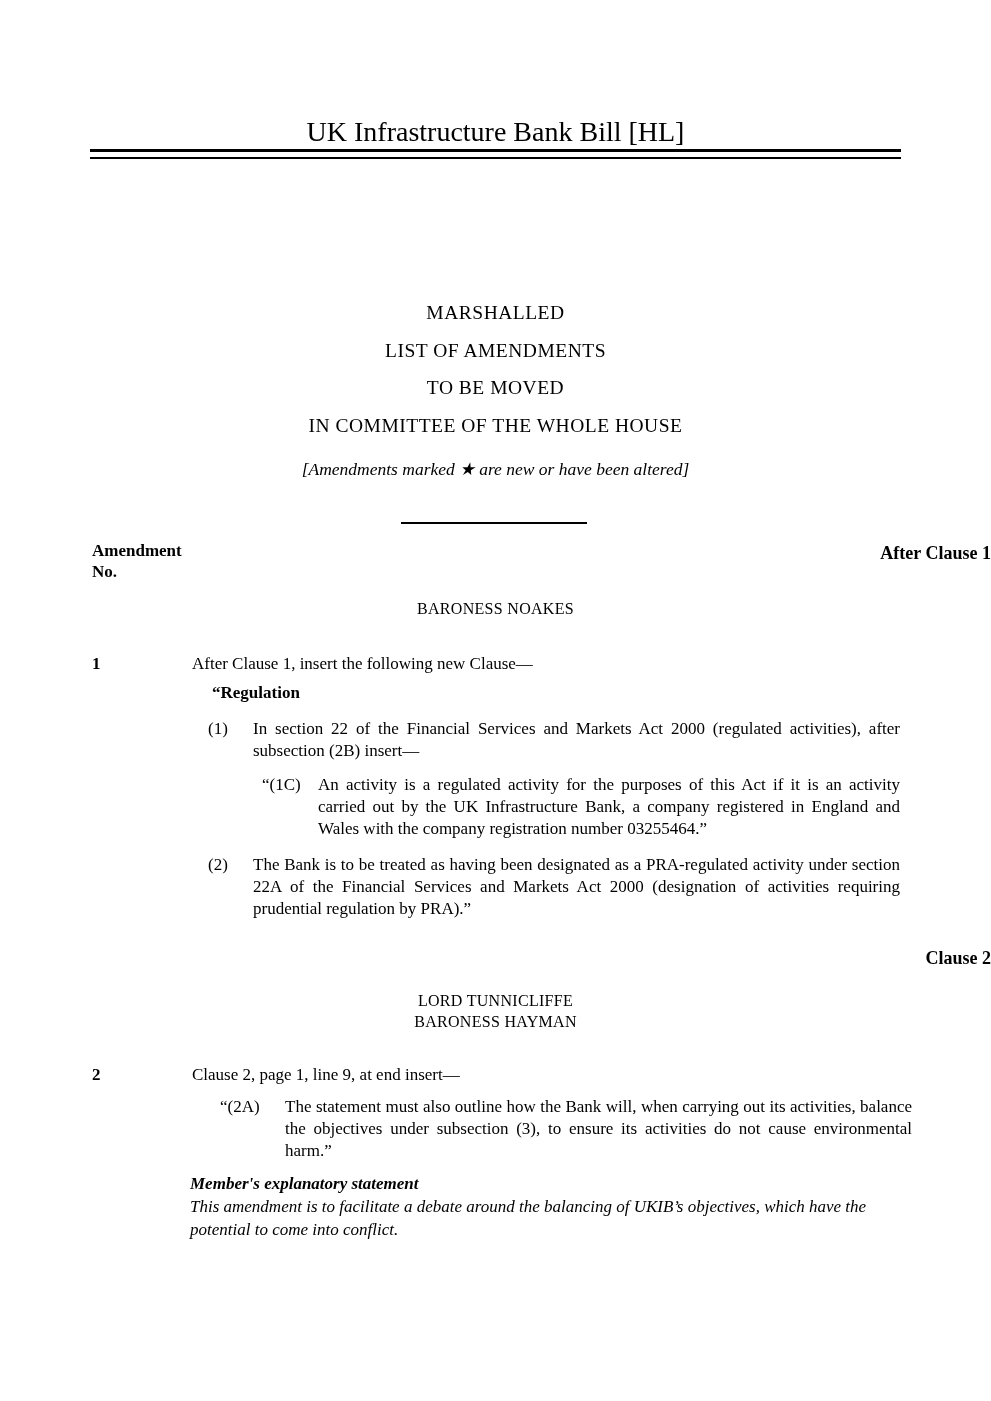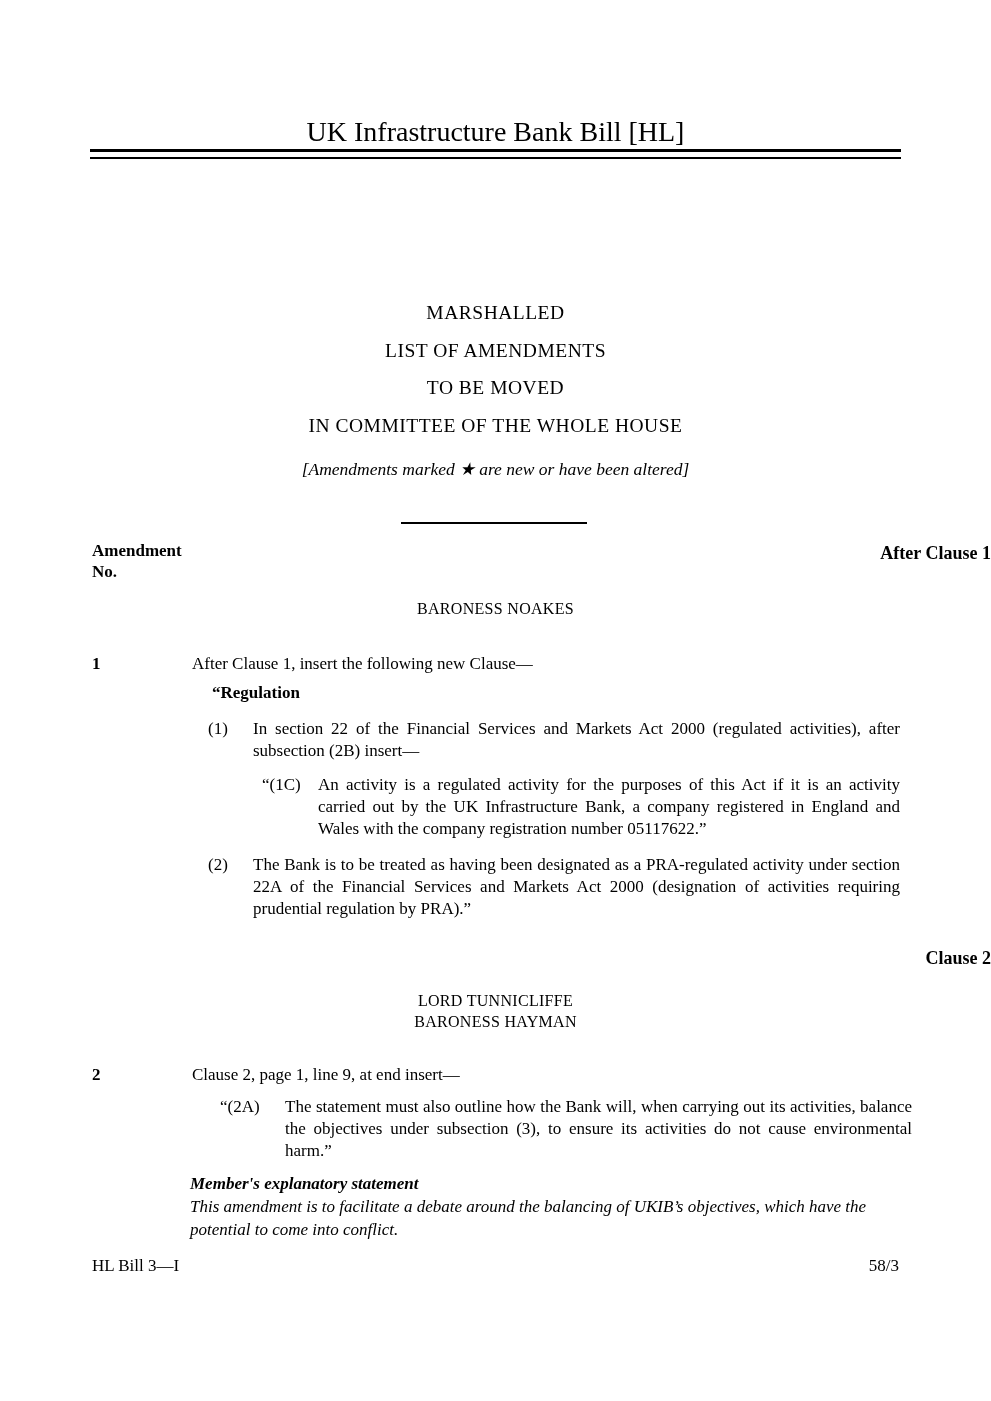--- a/index.html
+++ b/index.html
@@ -193,21 +193,21 @@
 
   <div class="clause-heading" style="top:683px">“Regulation</div>
 
   <div class="item lvl1" style="top:718px">
     <span class="lbl">(1)</span>
     <div class="txt">In section 22 of the Financial Services and Markets Act 2000 (regulated activities), after subsection (2B) insert—</div>
   </div>
 
   <div class="item lvl2" style="top:774px">
     <span class="lbl">“(1C)</span>
-    <div class="txt">An activity is a regulated activity for the purposes of this Act if it is an activity carried out by the UK Infrastructure Bank, a company registered in England and Wales with the company registration number 05117622.”</div>
+    <div class="txt">An activity is a regulated activity for the purposes of this Act if it is an activity carried out by the UK Infrastructure Bank, a company registered in England and Wales with the company registration number 03255464.”</div>
   </div>
 
   <div class="item lvl1" style="top:854px">
     <span class="lbl">(2)</span>
     <div class="txt">The Bank is to be treated as having been designated as a PRA-regulated activity under section 22A of the Financial Services and Markets Act 2000 (designation of activities requiring prudential regulation by PRA).”</div>
   </div>
 
   <div class="section-heading" style="top:948px">Clause 2</div>
 
   <div class="sponsor-block" style="top:990px">
@@ -223,18 +223,14 @@
   <div class="item lvl2a" style="top:1096px">
     <span class="lbl">“(2A)</span>
     <div class="txt">The statement must also outline how the Bank will, when carrying out its activities, balance the objectives under subsection (3), to ensure its activities do not cause environmental harm.”</div>
   </div>
 
   <div class="explanatory" style="top:1172px">
     <div class="exp-head">Member's explanatory statement</div>
     <div class="exp-text">This amendment is to facilitate a debate around the balancing of UKIB’s objectives, which have the potential to come into conflict.</div>
   </div>
 
-  <div class="page-footer">
-    <span>HL Bill 3—I</span>
-    <span>58/3</span>
-  </div>
 
 </div>
 
 </body></html>

